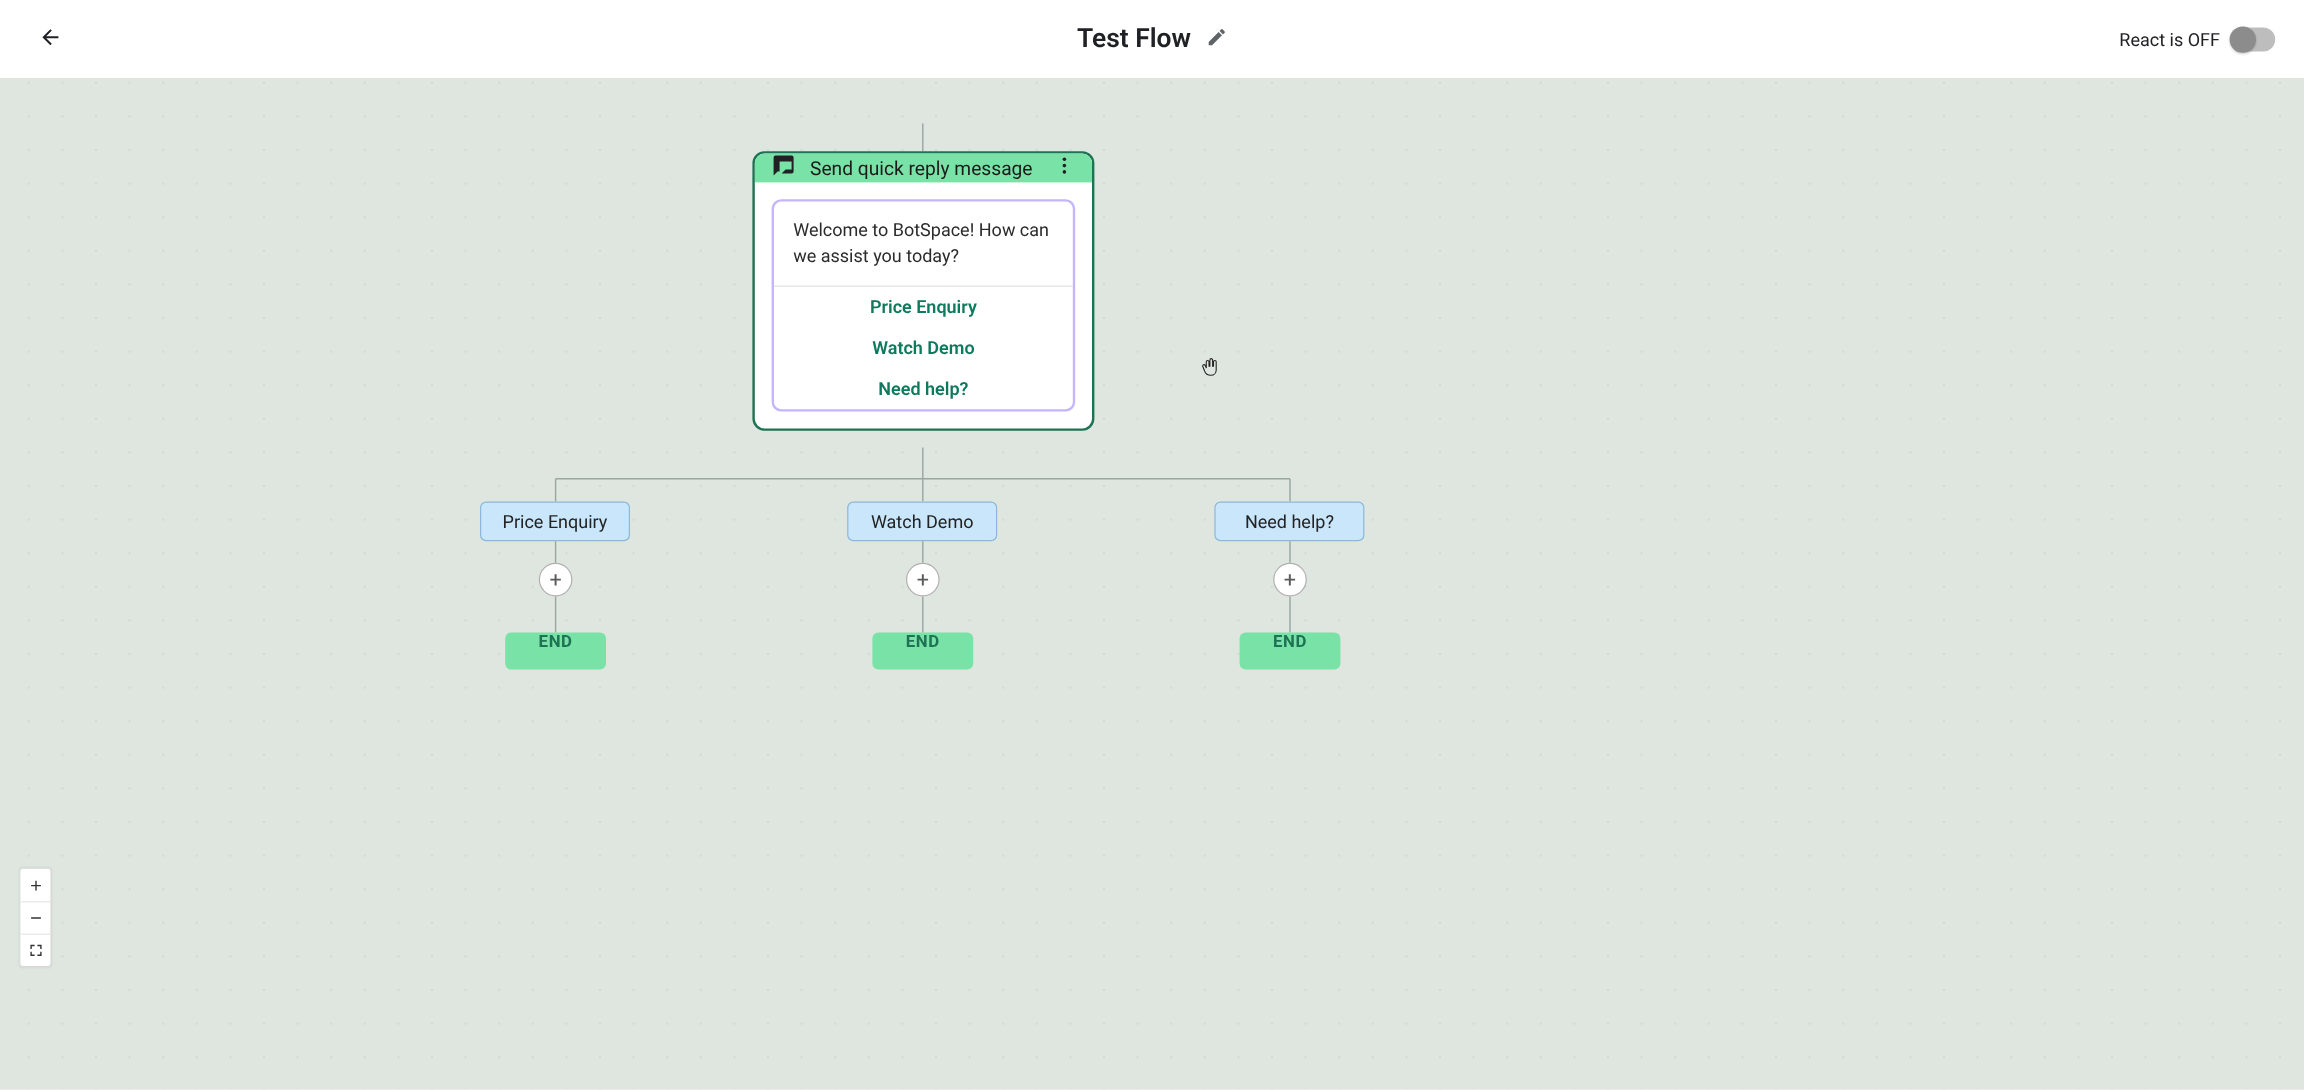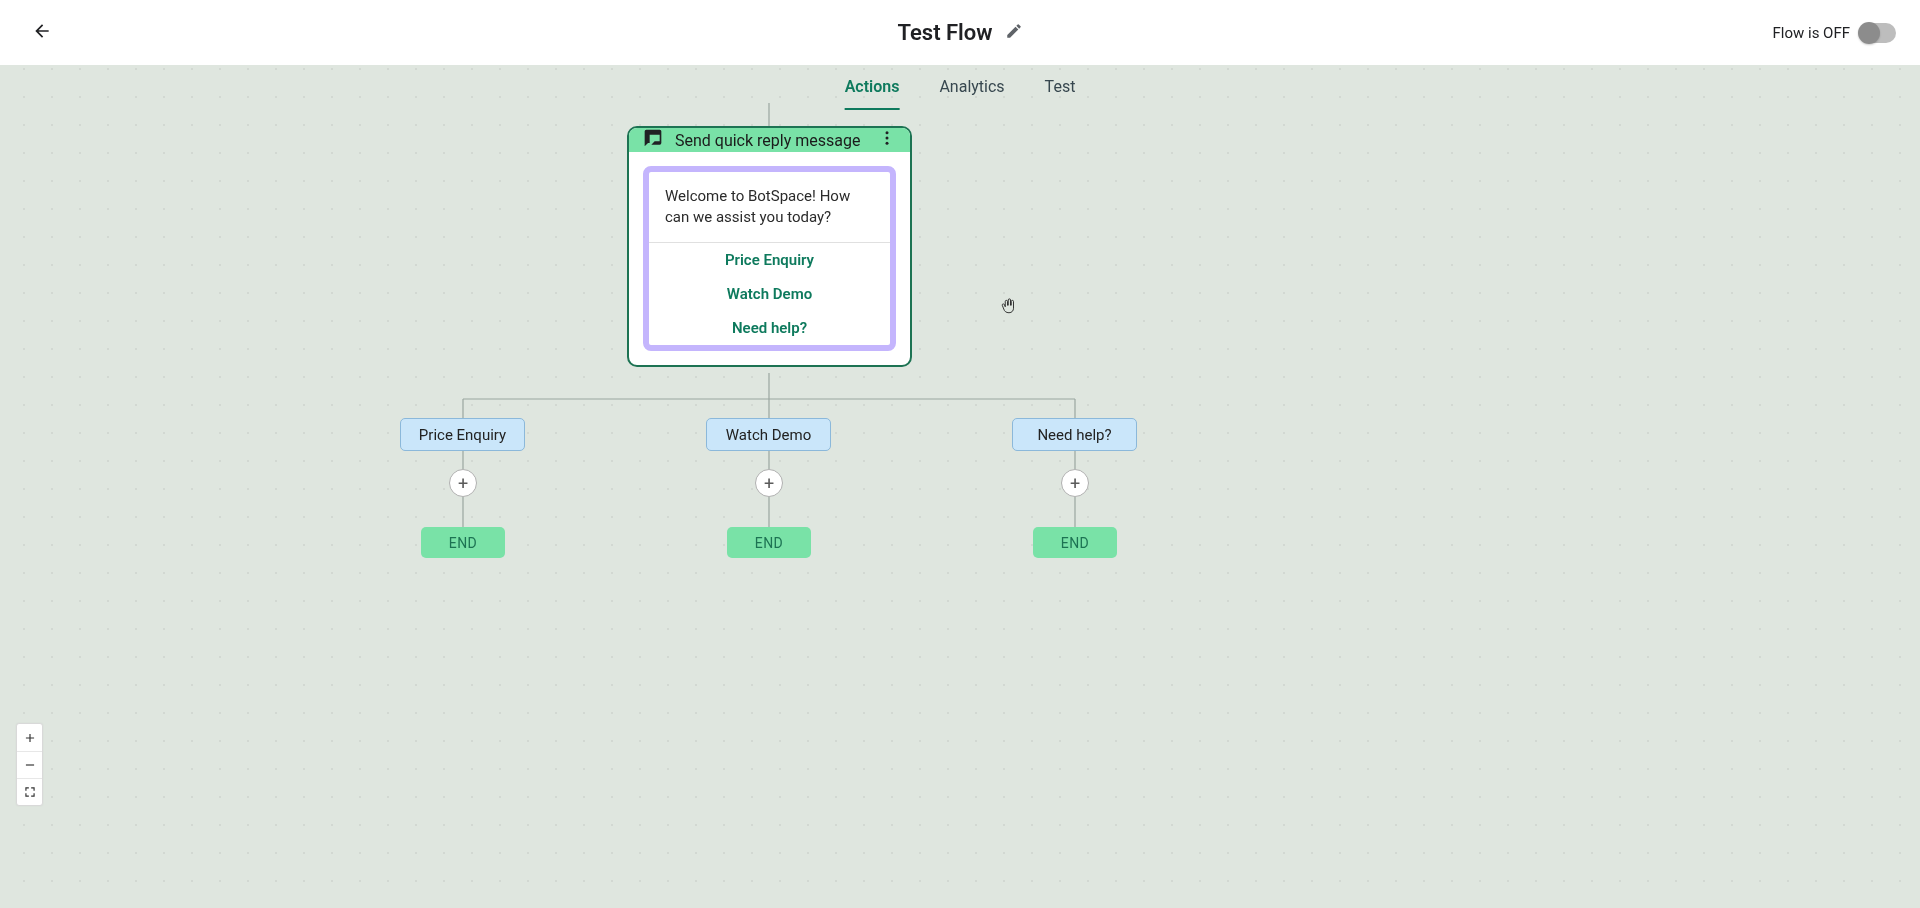--- a/index.html
+++ b/index.html
@@ -125,21 +125,21 @@
   }
   .node-card .card-head .icon { color: #202124; }
   .node-card .card-head .title {
     flex: 1;
     font-size: 16px;
     color: #1b1b1b;
   }
   .node-card .card-head .menu { color: #202124; cursor: pointer; }
   .node-card .card-body { padding: 14px; }
   .msg-box {
-    border: 6px solid #c4b5fd;
+    border: 2px solid #c4b5fd;
     border-radius: 8px;
     overflow: hidden;
   }
   .msg-text {
     padding: 14px 16px;
     font-size: 15px;
     color: #2b2b2b;
     line-height: 1.4;
     border-bottom: 1px solid #e0e0e0;
   }
@@ -192,24 +192,23 @@
   .add-3 { left: 1061px; }
 
   .end-node {
     position: absolute;
     top: 462px;
     width: 84px;
     height: 31px;
     background: #79e2a7;
     border-radius: 5px;
     display: flex;
-    align-items: center;
     justify-content: center;
     color: #1d7353;
-    font-weight: 400;
+    font-weight: 700;
     letter-spacing: 0.5px;
     font-size: 14px;
     z-index: 3;
   }
   .end-1 { left: 421px; }
   .end-2 { left: 727px; }
   .end-3 { left: 1033px; }
 
   
   svg.edges {
@@ -326,34 +325,29 @@
   </div>
   <div class="title-wrap">
     <span class="title">Test Flow</span>
     <span class="edit-icon">
       <svg width="18" height="18" viewBox="0 0 24 24">
           <path d="M3 17.25V21h3.75l11-11.04-3.75-3.75L3 17.25zM20.71 7.04a1 1 0 0 0 0-1.41l-2.34-2.34a1 1 0 0 0-1.41 0l-1.83 1.83 3.75 3.75 1.83-1.83z" fill="currentColor"></path>
         </svg>
     </span>
   </div>
   <div class="flow-toggle">
-    <span class="flow-toggle-label">Flow is OFF</span>
+    <span class="flow-toggle-label">React is OFF</span>
     <div class="toggle-switch">
       <div class="knob"></div>
     </div>
   </div>
 </div>
 
 <div class="canvas">
 
-  <div class="tabs">
-    <div class="tab active">Actions</div>
-    <div class="tab">Analytics</div>
-    <div class="tab">Test</div>
-  </div>
 
   <svg class="edges">
 
     <line x1="769" y1="38" x2="769" y2="61"></line>
 
     <line x1="769" y1="308" x2="769" y2="334"></line>
     <line x1="463" y1="334" x2="1075" y2="334"></line>
 
     <line x1="463" y1="334" x2="463" y2="353"></line>
     <line x1="769" y1="334" x2="769" y2="353"></line>

